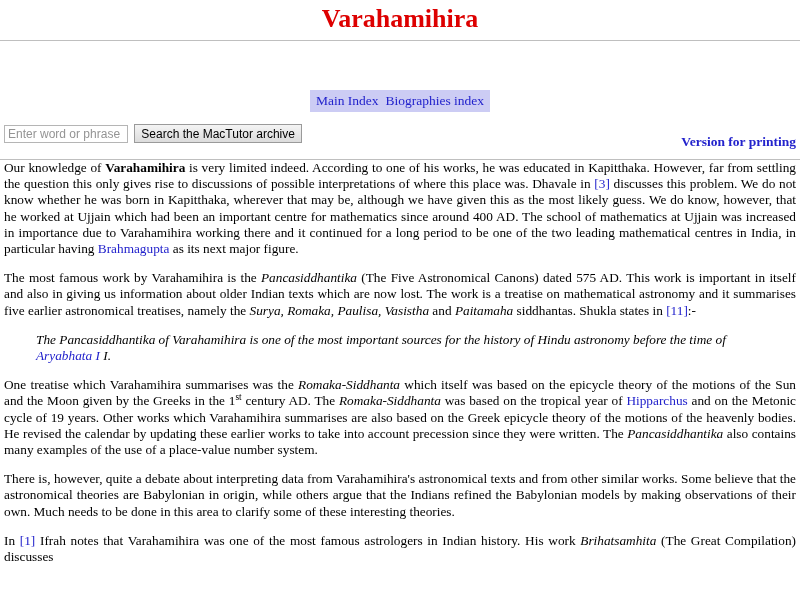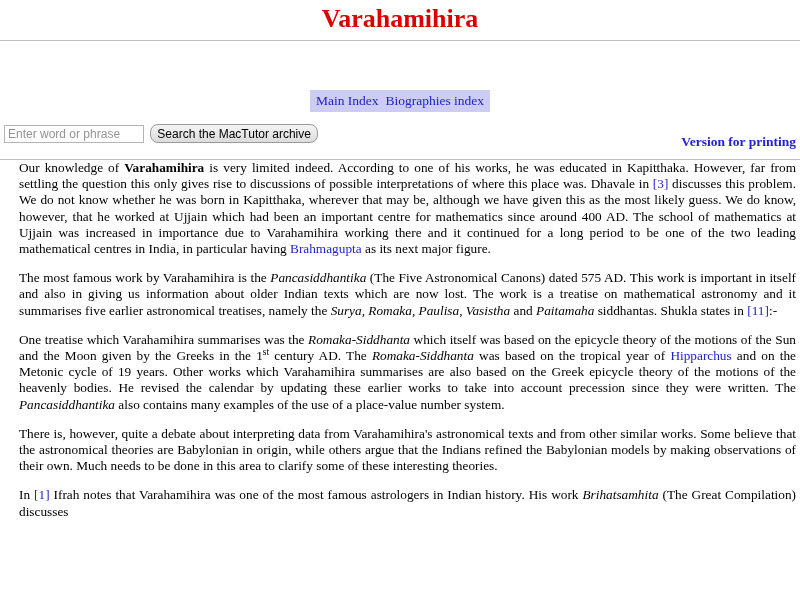--- a/index.html
+++ b/index.html
@@ -91,39 +91,39 @@
   .searchrow {
     position: relative;
     height: 24px;
     padding: 0 4px;
     box-sizing: border-box;
   }
   .search-input {
     font-family: "Liberation Sans", "DejaVu Sans", sans-serif;
     font-size: 12px;
     color: #000;
-    width: 140px;
+    width: 124px;
     height: 18px;
     box-sizing: border-box;
     padding: 1px 3px;
     border: 1px solid #b5b5b5;
     background: #ffffff;
     vertical-align: middle;
   }
   .search-input::placeholder { color: #949494; }
   .search-button {
     font-family: "Liberation Sans", "DejaVu Sans", sans-serif;
     font-size: 12px;
     color: #000;
     height: 19px;
     box-sizing: border-box;
     padding: 0 6px;
     margin-left: 3px;
     border: 1px solid #9a9a9a;
-    border-radius: 8px;
+    border-radius: 0;
     background: linear-gradient(#f4f4f4, #dcdcdc);
     vertical-align: middle;
     cursor: pointer;
   }
   .print-link {
     position: absolute;
     right: 4px;
     top: 10px;
     font-weight: bold;
     font-size: 13.5px;
@@ -133,21 +133,21 @@
 
   .gap-e { height: 11px; }
 
   
   .content {
     padding: 0 4px;
     box-sizing: border-box;
   }
   p.para {
     text-align: justify;
-    margin: 0 0 13px 15px;
+    margin: 0 0 13px 0;
     font-size: 13.3px;
     line-height: 16.2px;
   }
   p.quote {
     text-align: left;
     margin: 0 0 13px 0;
     padding-left: 32px;
     padding-right: 30px;
     font-style: italic;
     font-size: 13.3px;
@@ -191,20 +191,21 @@
   <div class="gap-e"></div>
 
   <hr class="rule">
 
   <div class="content">
 
     <p class="para"><span>Our knowledge of </span><span class="bold">Varahamihira</span><span> is very limited indeed. According to one of his works, he was educated in Kapitthaka. However, far from settling the question this only gives rise to discussions of possible interpretations of where this place was. Dhavale in </span><a class="lnk" href="#">[3]</a><span> discusses this problem. We do not know whether he was born in Kapitthaka, wherever that may be, although we have given this as the most likely guess. We do know, however, that he worked at Ujjain which had been an important centre for mathematics since around 400 AD. The school of mathematics at Ujjain was increased in importance due to Varahamihira working there and it continued for a long period to be one of the two leading mathematical centres in India, in particular having </span><a class="lnk" href="#">Brahmagupta</a><span> as its next major figure.</span></p>
 
     <p class="para"><span>The most famous work by Varahamihira is the </span><span class="ital">Pancasiddhantika</span><span> (The Five Astronomical Canons) dated 575 AD. This work is important in itself and also in giving us information about older Indian texts which are now lost. The work is a treatise on mathematical astronomy and it summarises five earlier astronomical treatises, namely the </span><span class="ital">Surya, Romaka, Paulisa, Vasistha</span><span> and </span><span class="ital">Paitamaha</span><span> siddhantas. Shukla states in </span><a class="lnk" href="#">[11]</a><span>:-</span></p>
 
+    <p class="quote"><span>The Pancasiddhantika of Varahamihira is one of the most important sources for the history of Hindu astronomy before the time of </span><a class="lnk" href="#">Aryabhata I</a><span> I.</span></p>
 
     <p class="para"><span>One treatise which Varahamihira summarises was the </span><span class="ital">Romaka-Siddhanta</span><span> which itself was based on the epicycle theory of the motions of the Sun and the Moon given by the Greeks in the 1</span><sup>st</sup><span> century AD. The </span><span class="ital">Romaka-Siddhanta</span><span> was based on the tropical year of </span><a class="lnk" href="#">Hipparchus</a><span> and on the Metonic cycle of 19 years. Other works which Varahamihira summarises are also based on the Greek epicycle theory of the motions of the heavenly bodies. He revised the calendar by updating these earlier works to take into account precession since they were written. The </span><span class="ital">Pancasiddhantika</span><span> also contains many examples of the use of a place-value number system.</span></p>
 
     <p class="para"><span>There is, however, quite a debate about interpreting data from Varahamihira's astronomical texts and from other similar works. Some believe that the astronomical theories are Babylonian in origin, while others argue that the Indians refined the Babylonian models by making observations of their own. Much needs to be done in this area to clarify some of these interesting theories.</span></p>
 
     <p class="para"><span>In </span><a class="lnk" href="#">[1]</a><span> Ifrah notes that Varahamihira was one of the most famous astrologers in Indian history. His work </span><span class="ital">Brihatsamhita</span><span> (The Great Compilation) discusses</span></p>
 
   </div>
 </div>
 

